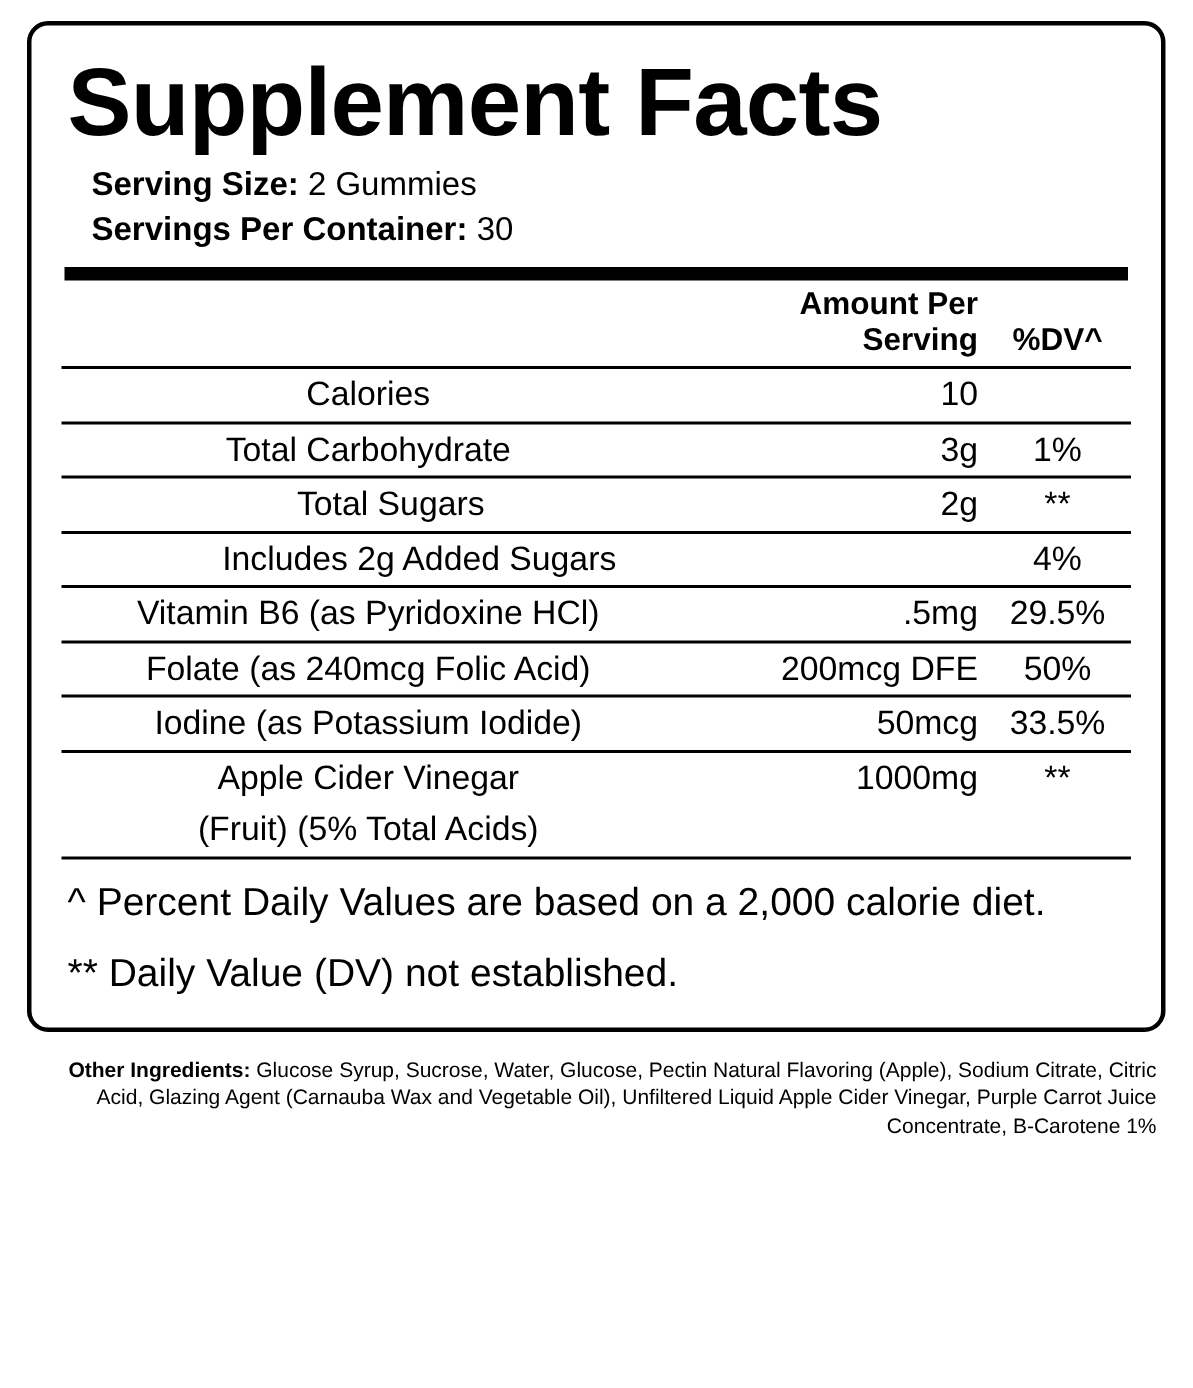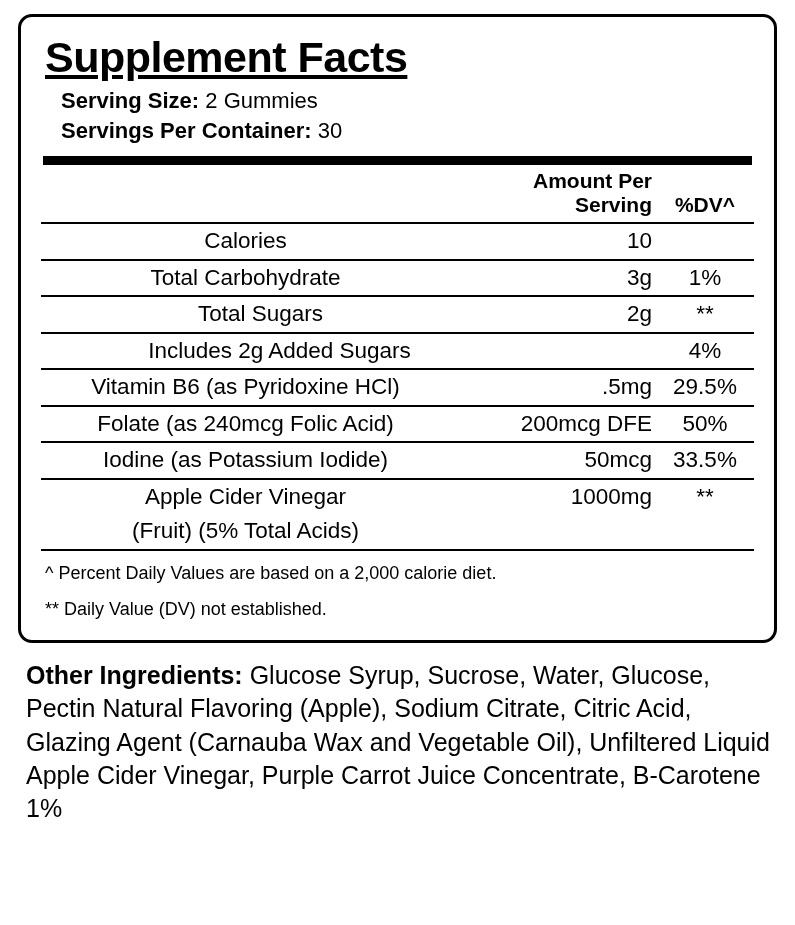--- a/index.html
+++ b/index.html
@@ -22,26 +22,25 @@
     padding: 14px 18px 0 18px;
   }
   .panel {
     border: 3px solid #000;
     border-radius: 14px;
     box-sizing: border-box;
     padding: 16px 20px 18px 20px;
     width: 759px;
   }
   .title {
-    font-size: 43px;
+    font-size: 64px;
     font-weight: bold;
     letter-spacing: -0.5px;
     line-height: 1.05;
     margin: 2px 0 6px 4px;
-    text-decoration: underline;
   }
   .serving-line {
     font-size: 22px;
     line-height: 1.35;
     margin-left: 20px;
   }
   .serving-line .lbl {
     font-weight: bold;
   }
   .rule-thick {
@@ -70,28 +69,29 @@
     padding-top: 7px;
     margin-top: 47px;
   }
   .indent1 { padding-left: 34px !important; }
   .indent2 { padding-left: 72px !important; }
   tr.sep td {
     border-bottom: 2px solid #000;
   }
   tr.sep-none td { border-bottom: none; margin-top: 16px; }
   .footnotes {
-    font-size: 18px;
+    font-size: 26px;
     line-height: 1.42;
     margin: 10px 4px 0 4px;
   }
   .other {
-    font-size: 25px;
+    font-size: 14px;
     line-height: 1.33;
     margin: 16px 6px 0 8px;
+    text-align: right;
   }
   .other b { font-weight: bold; }
 </style>
 </head>
 <body>
 
 <div class="page">
 
   <div class="panel">
 

